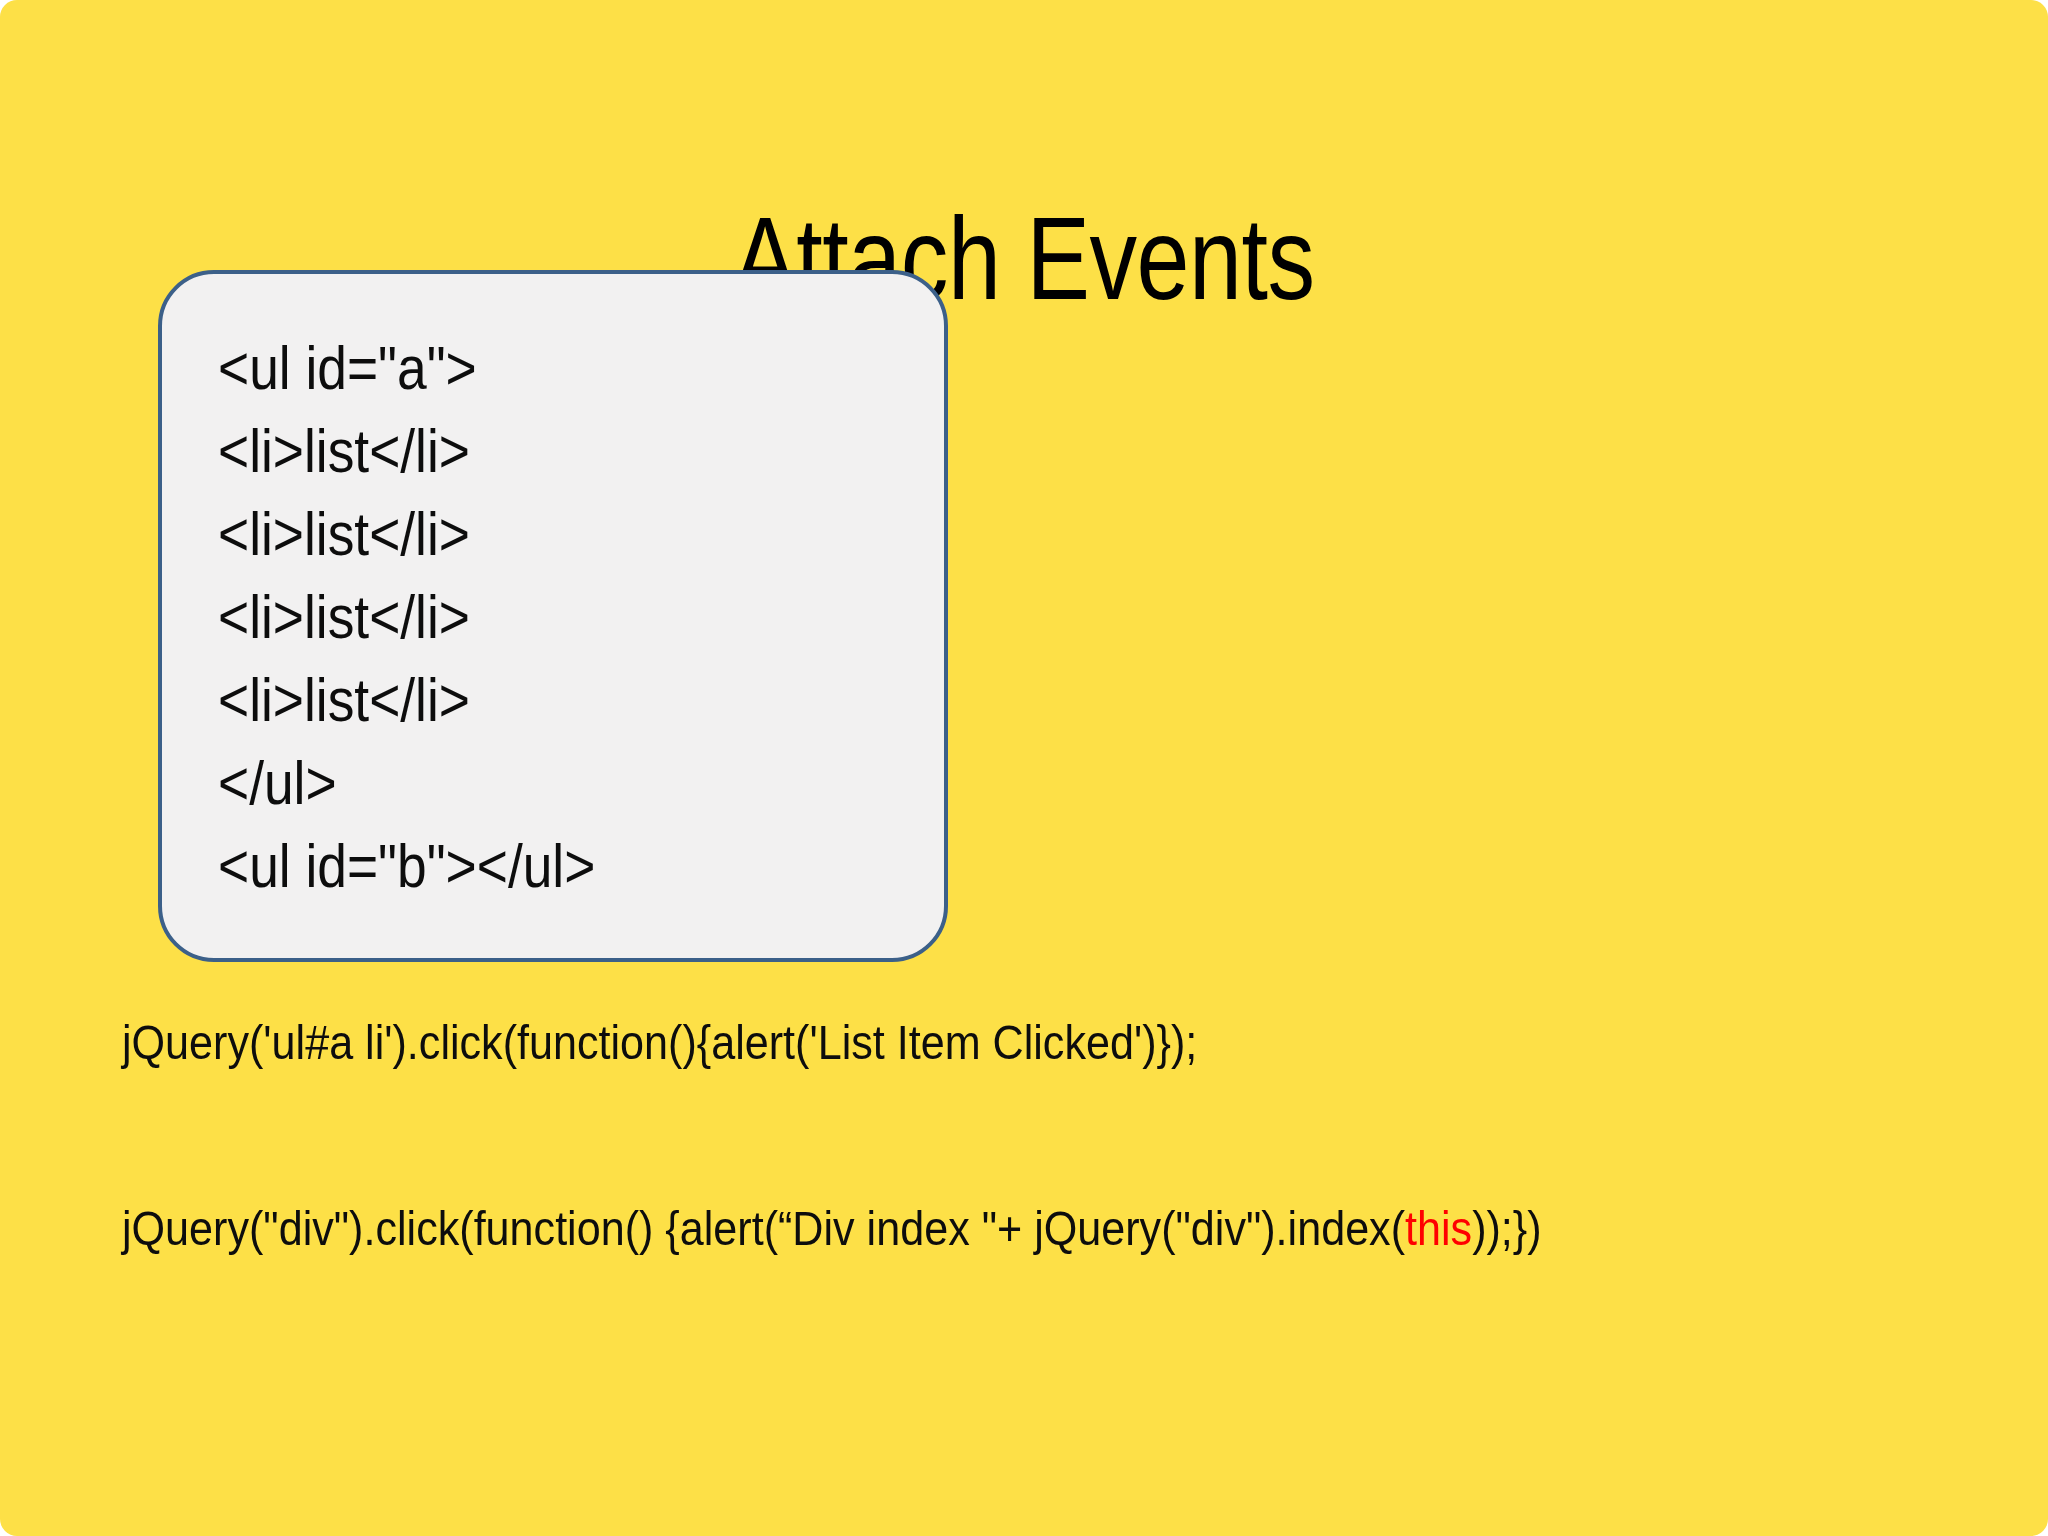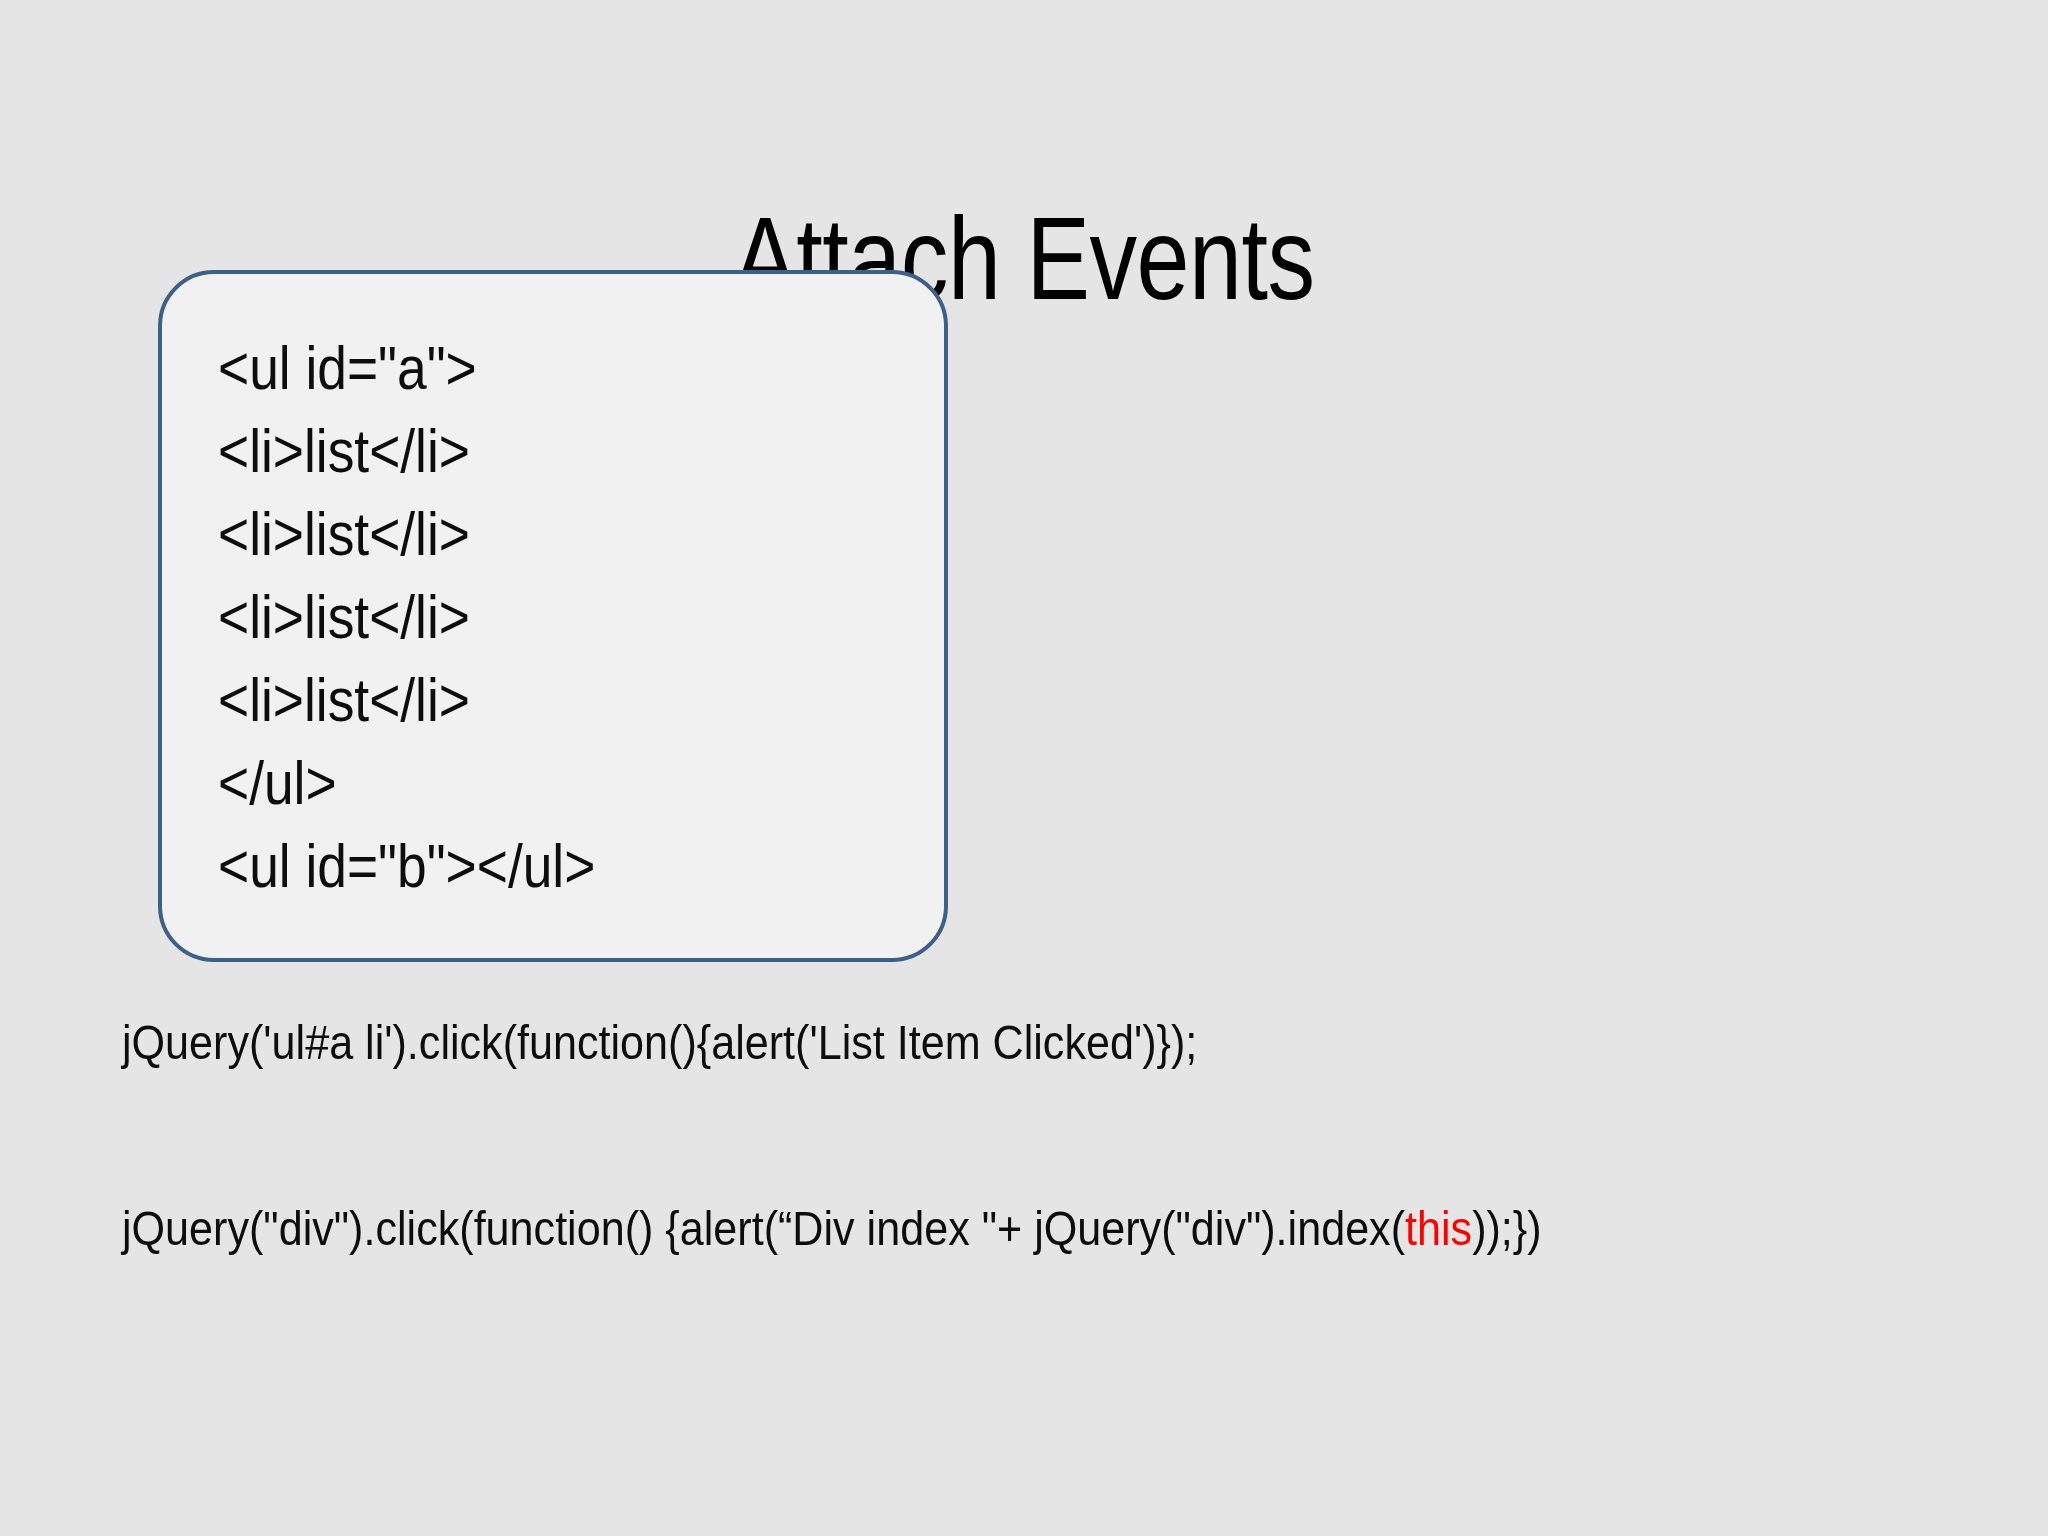--- a/index.html
+++ b/index.html
@@ -11,21 +11,22 @@
     height: 1536px;
     background: #FFFFFF;
     font-family: "Liberation Sans", "DejaVu Sans", sans-serif;
     overflow: hidden;
     position: relative;
   }
 
   .slide {
     position: absolute;
     inset: 0;
-    background: #e5e5e5;
+    background: #fde047;
+    border-radius: 17px;
   }
 
   
   .slide-title {
     position: absolute;
     left: 0;
     top: 118px;
     width: 2048px;
     text-align: center;
     font-family: "Liberation Sans", "DejaVu Sans", sans-serif;

